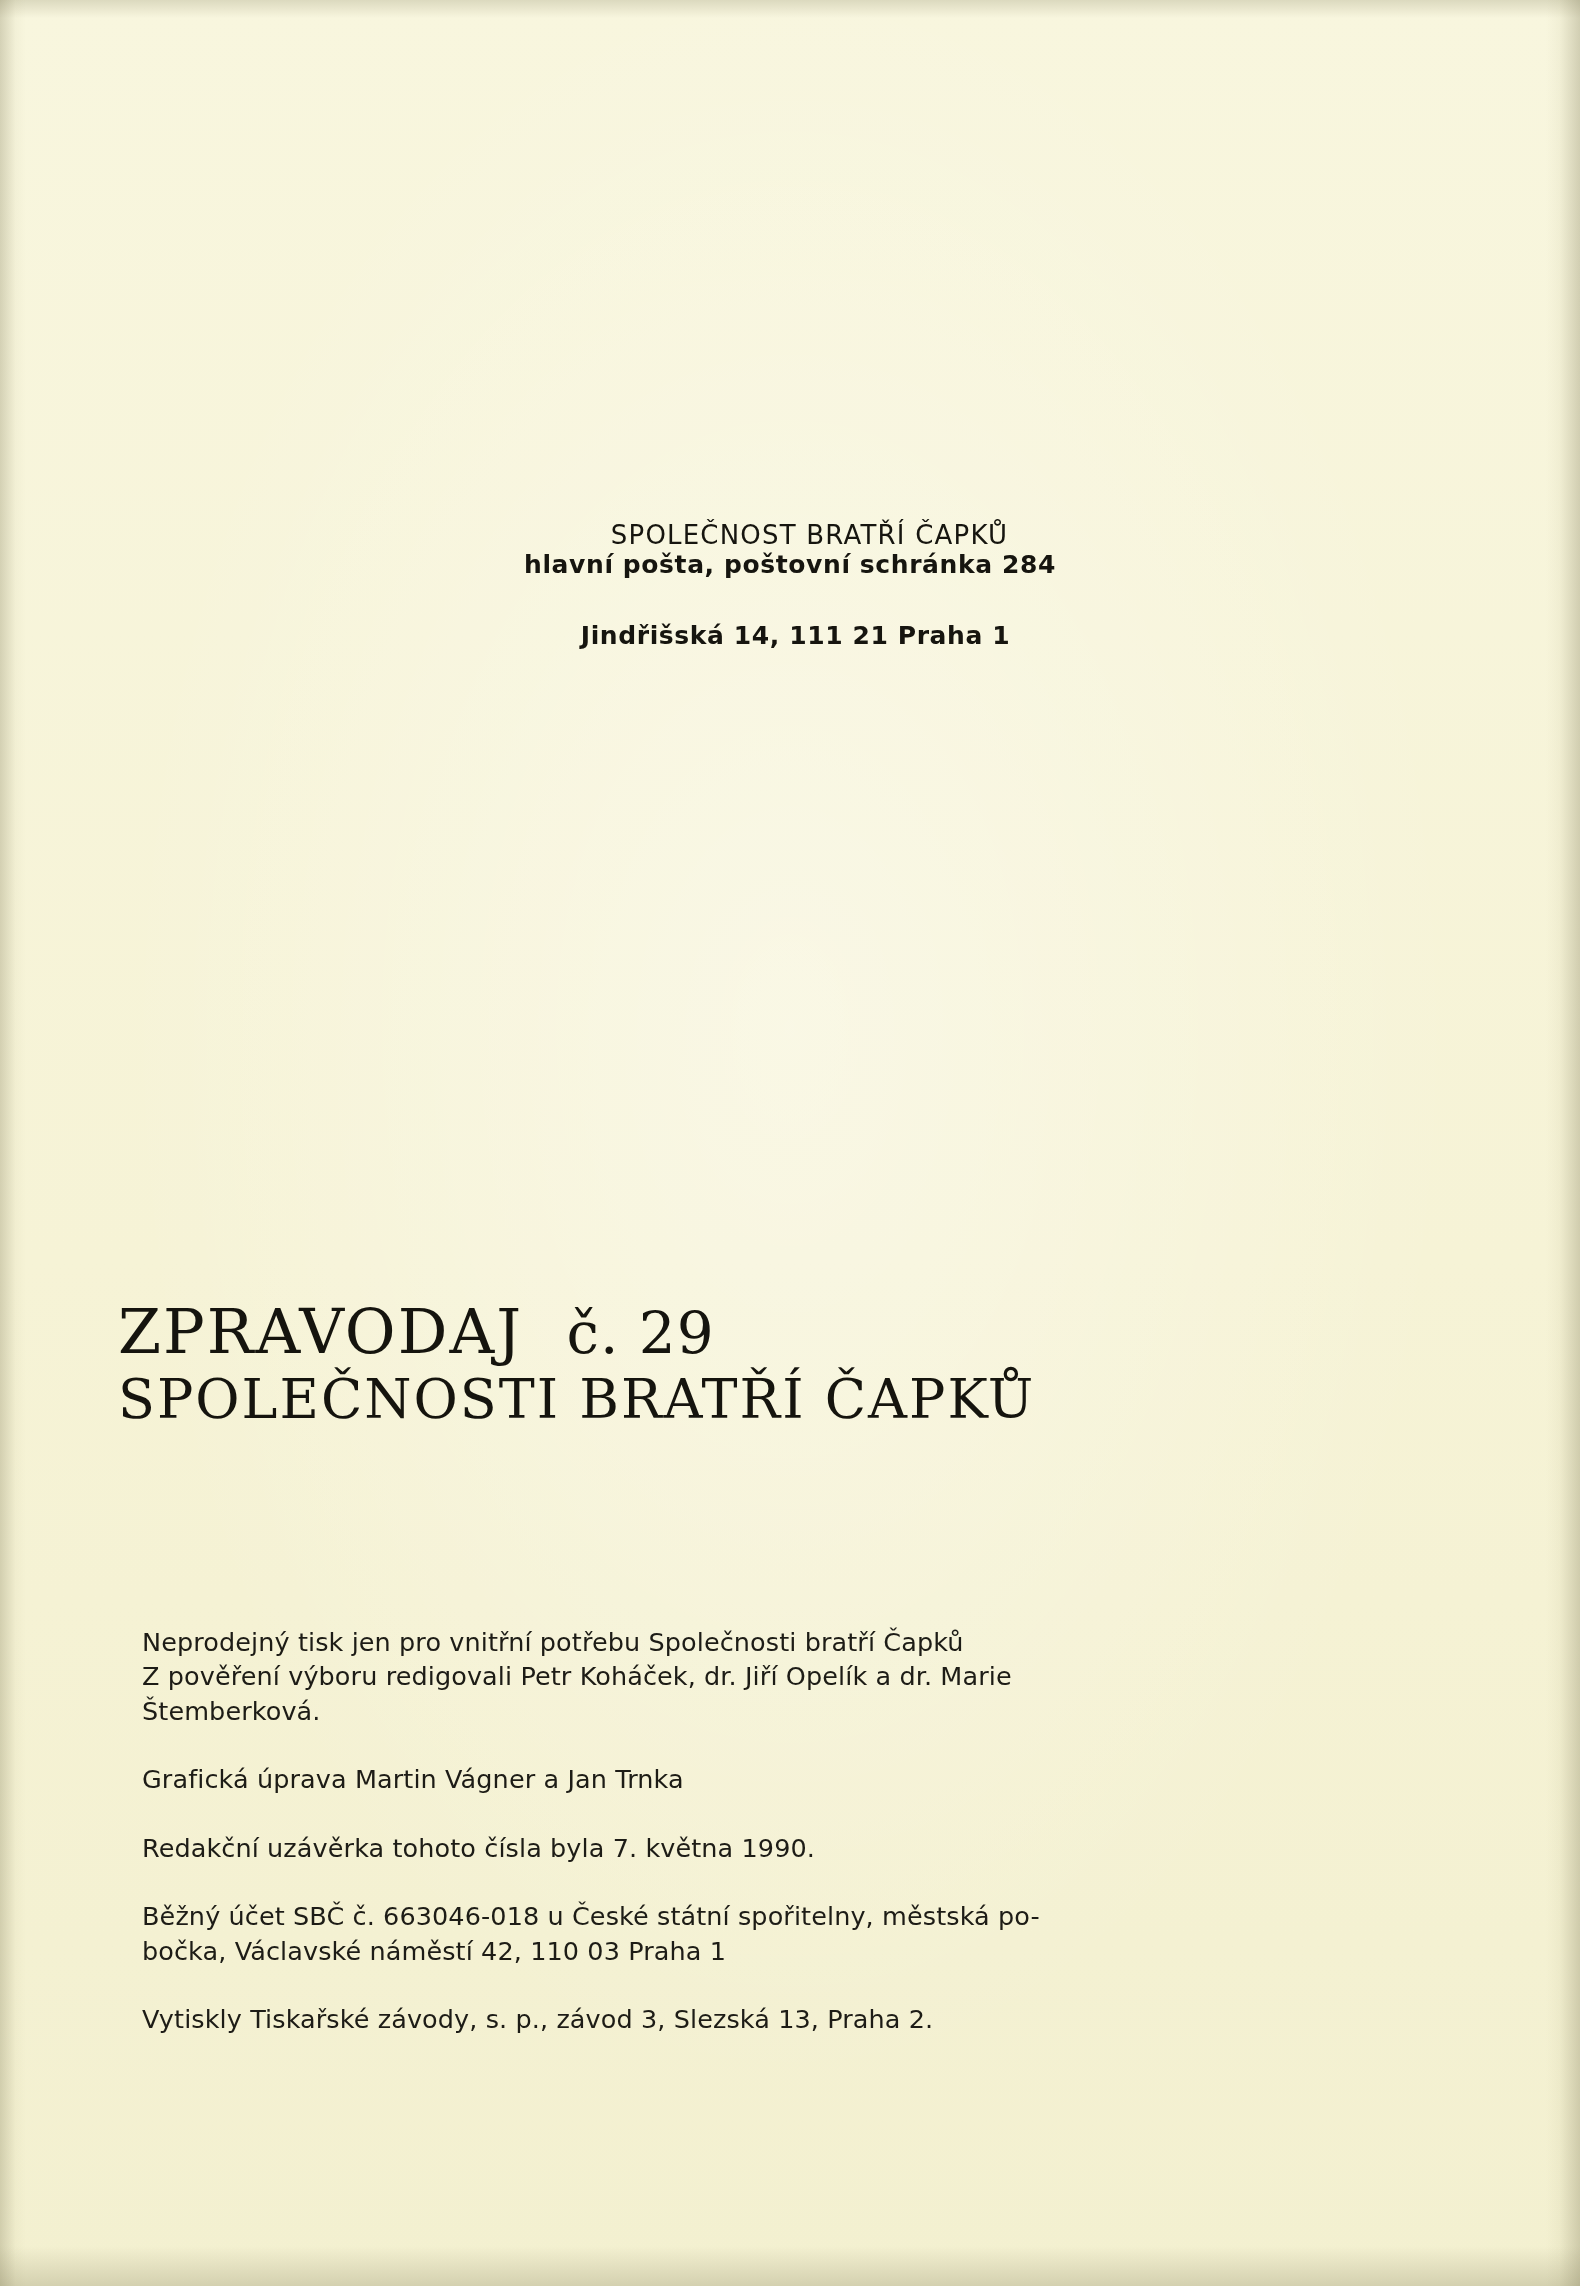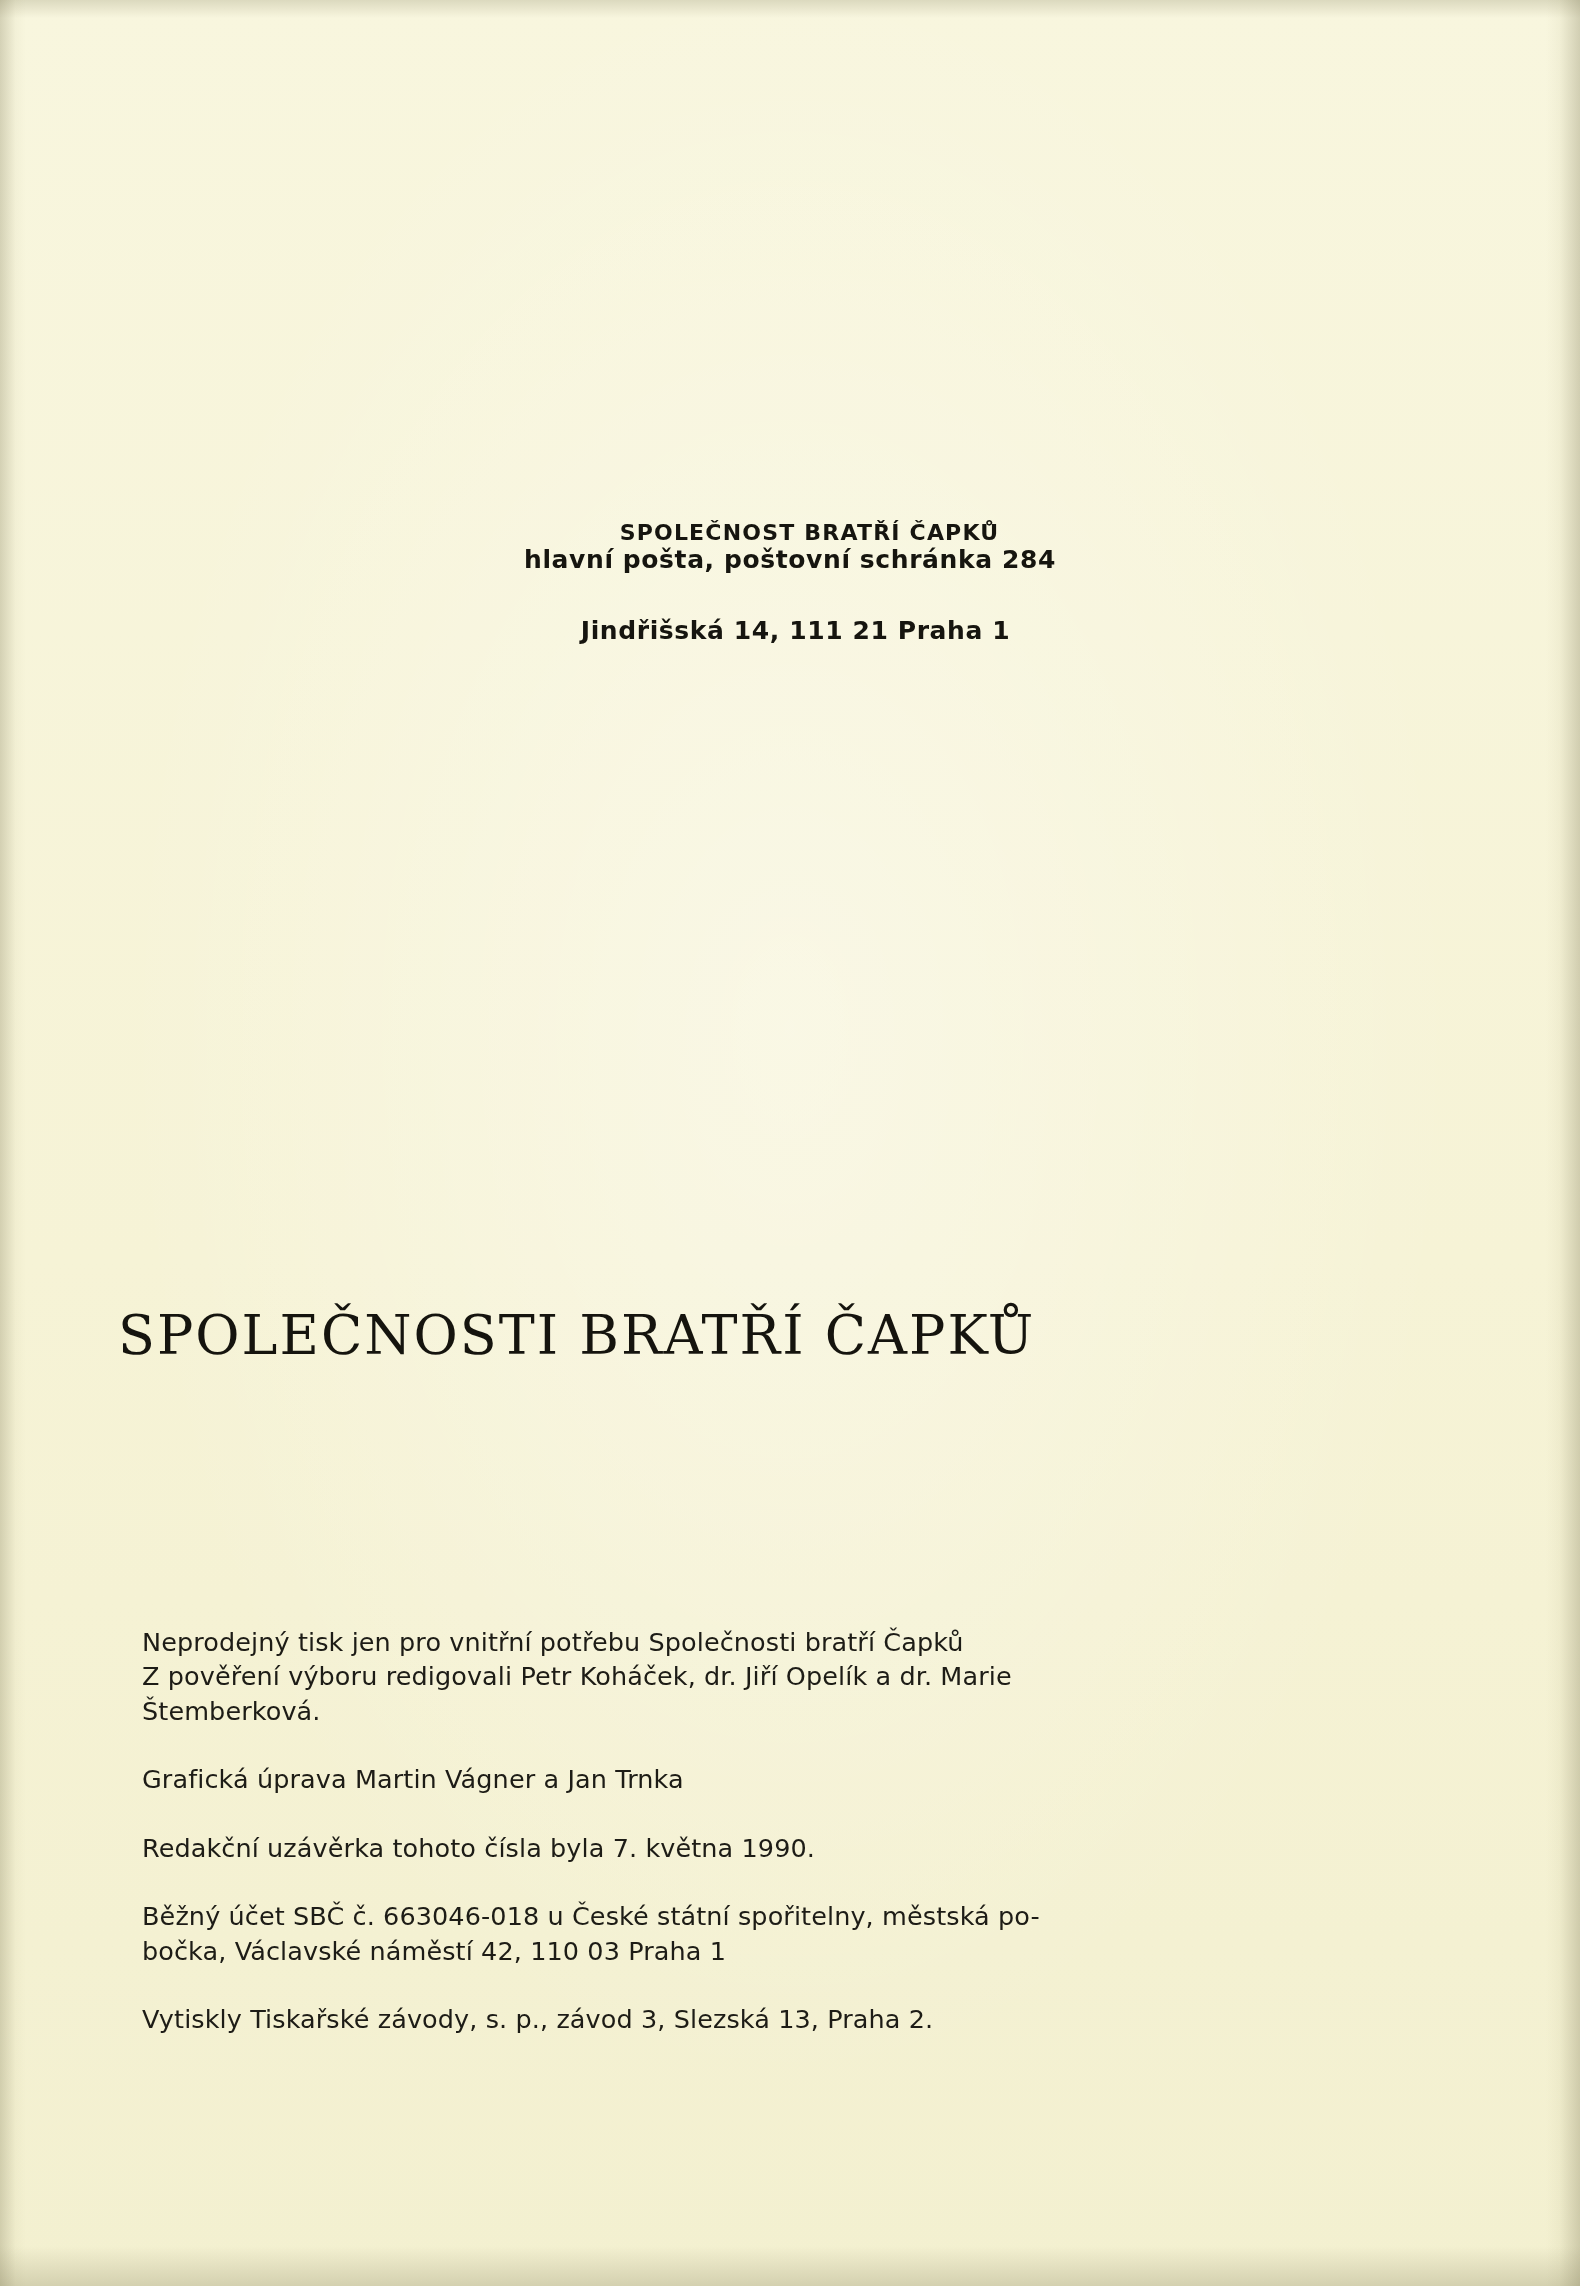--- a/index.html
+++ b/index.html
@@ -62,22 +62,22 @@
   
   .masthead {
     position: absolute;
     left: 0;
     top: 520px;
     width: 1580px;
     text-align: center;
   }
   .org-name {
     font-family: "DejaVu Sans", sans-serif;
-    font-weight: bold;
-    font-size: 22px;
+    font-weight: normal;
+    font-size: 26px;
     letter-spacing: 1.2px;
     color: #16150f;
     margin-left: 39px;
   }
   .addr-1 {
     font-family: "DejaVu Sans", sans-serif;
     font-weight: bold;
     font-size: 25px;
     letter-spacing: 0.6px;
     color: #16150f;
@@ -151,20 +151,23 @@
 
   <div class="content">
 
     <div class="masthead">
       <div class="org-name">SPOLEČNOST BRATŘÍ ČAPKŮ</div>
       <div class="addr-1">hlavní pošta, poštovní schránka 284</div>
       <div class="addr-2">Jindřišská 14, 111 21 Praha 1</div>
     </div>
 
     <div class="title-block">
+      <div class="title-line-1">
+        <span>ZPRAVODAJ</span><span>&nbsp;&nbsp;</span><span class="num">č. 29</span>
+      </div>
       <div class="title-line-2">SPOLEČNOSTI BRATŘÍ ČAPKŮ</div>
     </div>
 
     <div class="colophon">
       <p>
         <span class="l">Neprodejný tisk jen pro vnitřní potřebu Společnosti bratří Čapků</span>
         <span class="l">Z pověření výboru redigovali Petr Koháček, dr. Jiří Opelík a dr. Marie</span>
         <span class="l">Štemberková.</span>
       </p>
       <p>Grafická úprava Martin Vágner a Jan Trnka</p>

